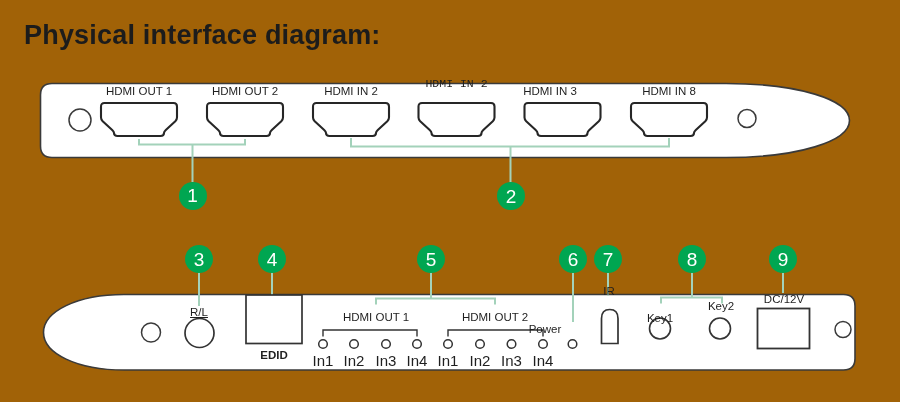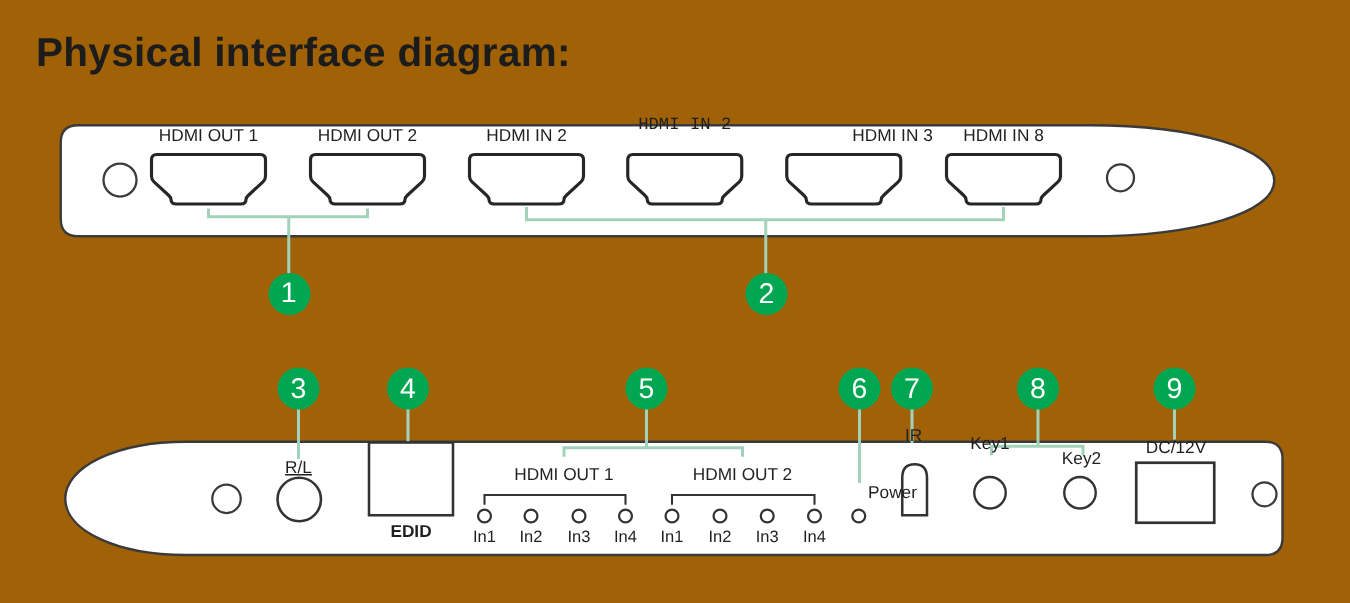--- a/index.html
+++ b/index.html
@@ -10,21 +10,21 @@
   .title{
     position:absolute;left:24px;top:20px;margin:0;
     font-size:27px;font-weight:700;color:#1c1c1c;letter-spacing:0.2px;
     font-family:"Liberation Sans", sans-serif;
   }
   svg{position:absolute;left:0;top:0;}
   .lbl{
     position:absolute;transform:translateX(-50%);
     font-size:11.5px;color:#1f1f1f;white-space:nowrap;line-height:1;text-align:right;
   }
-  .lbl.small{font-size:11px;}
+  .lbl.small{font-size:15px;}
   .callout{
     position:absolute;width:28px;height:28px;border-radius:50%;
     background:#00A651;color:#ffffff;
     display:flex;align-items:center;justify-content:center;
     font-size:19px;font-weight:400;line-height:1;
   }
 </style>
 </head>
 <body>
 
@@ -92,41 +92,41 @@
     <circle cx="660" cy="328.5" r="10.5" fill="#fff" stroke="#333" stroke-width="1.6"></circle>
     <circle cx="720" cy="328.5" r="10.5" fill="#fff" stroke="#333" stroke-width="1.6"></circle>
 
     <rect x="757.5" y="308.5" width="52" height="40" fill="#fff" stroke="#333" stroke-width="1.8"></rect>
   </svg>
 
   <div class="lbl" style="left:139px;top:86px;">HDMI OUT 1</div>
   <div class="lbl" style="left:245px;top:86px;">HDMI OUT 2</div>
   <div class="lbl" style="left:351px;top:86px;">HDMI IN 2</div>
   <div class="lbl" style="left:456.5px;top:78px;font-family:Liberation Mono, monospace;">HDMI IN 2</div>
-  <div class="lbl" style="left:595px;top:86px;">HDMI IN 3</div>
+  <div class="lbl" style="left:550px;top:86px;">HDMI IN 3</div>
   <div class="lbl" style="left:669px;top:86px;">HDMI IN 8</div>
 
   <div class="lbl" style="left:199px;top:306.5px;text-decoration:underline;">R/L</div>
   <div class="lbl" style="left:274px;top:350px;font-weight:bold;">EDID</div>
 
   <div class="lbl" style="left:376px;top:312px;">HDMI OUT 1</div>
   <div class="lbl" style="left:495px;top:312px;">HDMI OUT 2</div>
 
   <div class="lbl small" style="left:323px;top:352.5px;">In1</div>
   <div class="lbl small" style="left:354px;top:352.5px;">In2</div>
   <div class="lbl small" style="left:386px;top:352.5px;">In3</div>
   <div class="lbl small" style="left:417px;top:352.5px;">In4</div>
   <div class="lbl small" style="left:448px;top:352.5px;">In1</div>
   <div class="lbl small" style="left:480px;top:352.5px;">In2</div>
   <div class="lbl small" style="left:511.5px;top:352.5px;">In3</div>
   <div class="lbl small" style="left:543px;top:352.5px;">In4</div>
 
-  <div class="lbl" style="left:595px;top:324px;">Power</div>
+  <div class="lbl" style="left:545px;top:324px;">Power</div>
   <div class="lbl" style="left:609px;top:286px;">IR</div>
-  <div class="lbl" style="left:660px;top:291px;">Key1</div>
+  <div class="lbl" style="left:660px;top:313px;">Key1</div>
   <div class="lbl" style="left:721px;top:301px;">Key2</div>
   <div class="lbl" style="left:784px;top:294px;">DC/12V</div>
 
   <div class="callout" style="left:178.5px;top:181.5px;">1</div>
   <div class="callout" style="left:497px;top:182px;">2</div>
   <div class="callout" style="left:185px;top:245px;">3</div>
   <div class="callout" style="left:258px;top:245px;">4</div>
   <div class="callout" style="left:417px;top:245px;">5</div>
   <div class="callout" style="left:559px;top:245px;">6</div>
   <div class="callout" style="left:594px;top:245px;">7</div>

